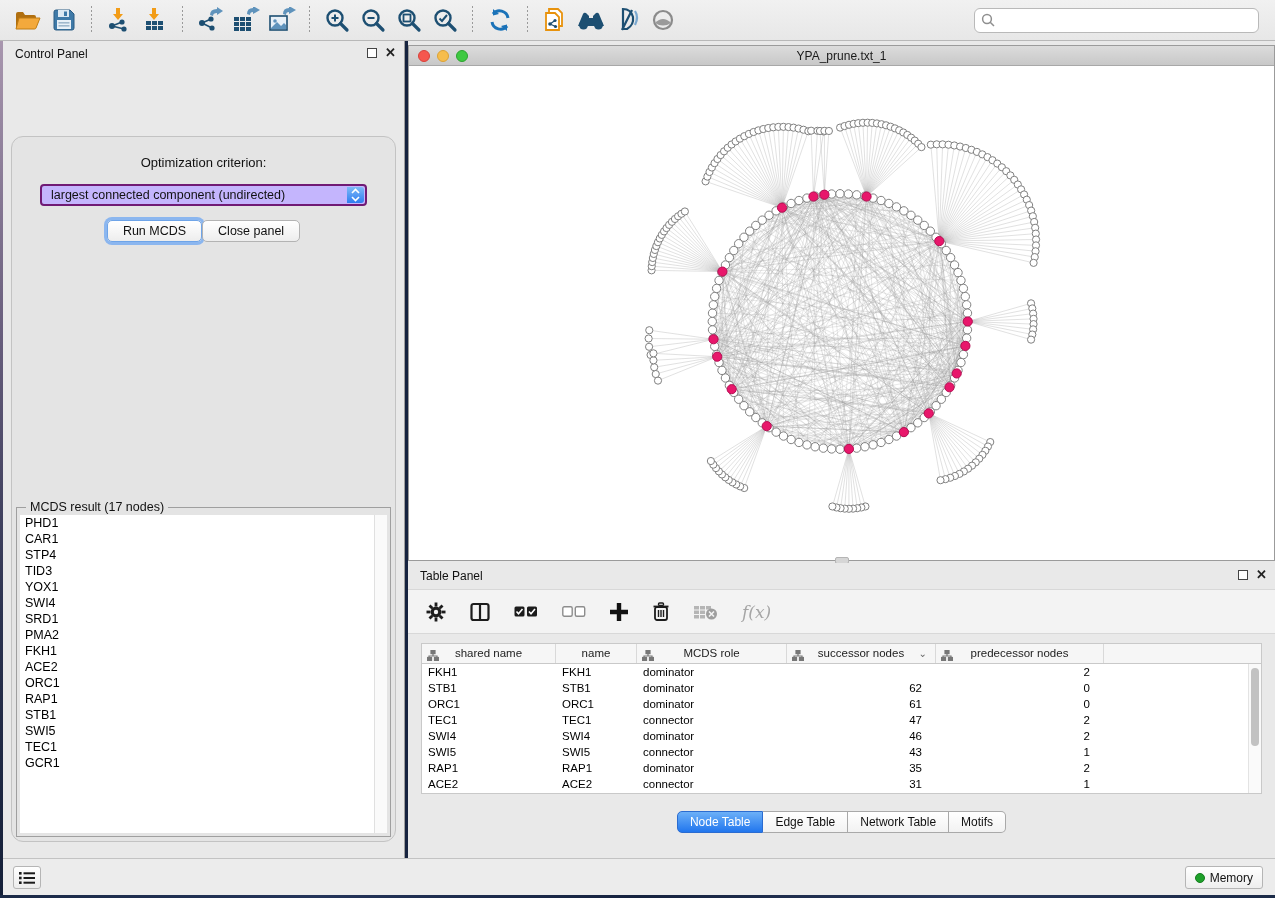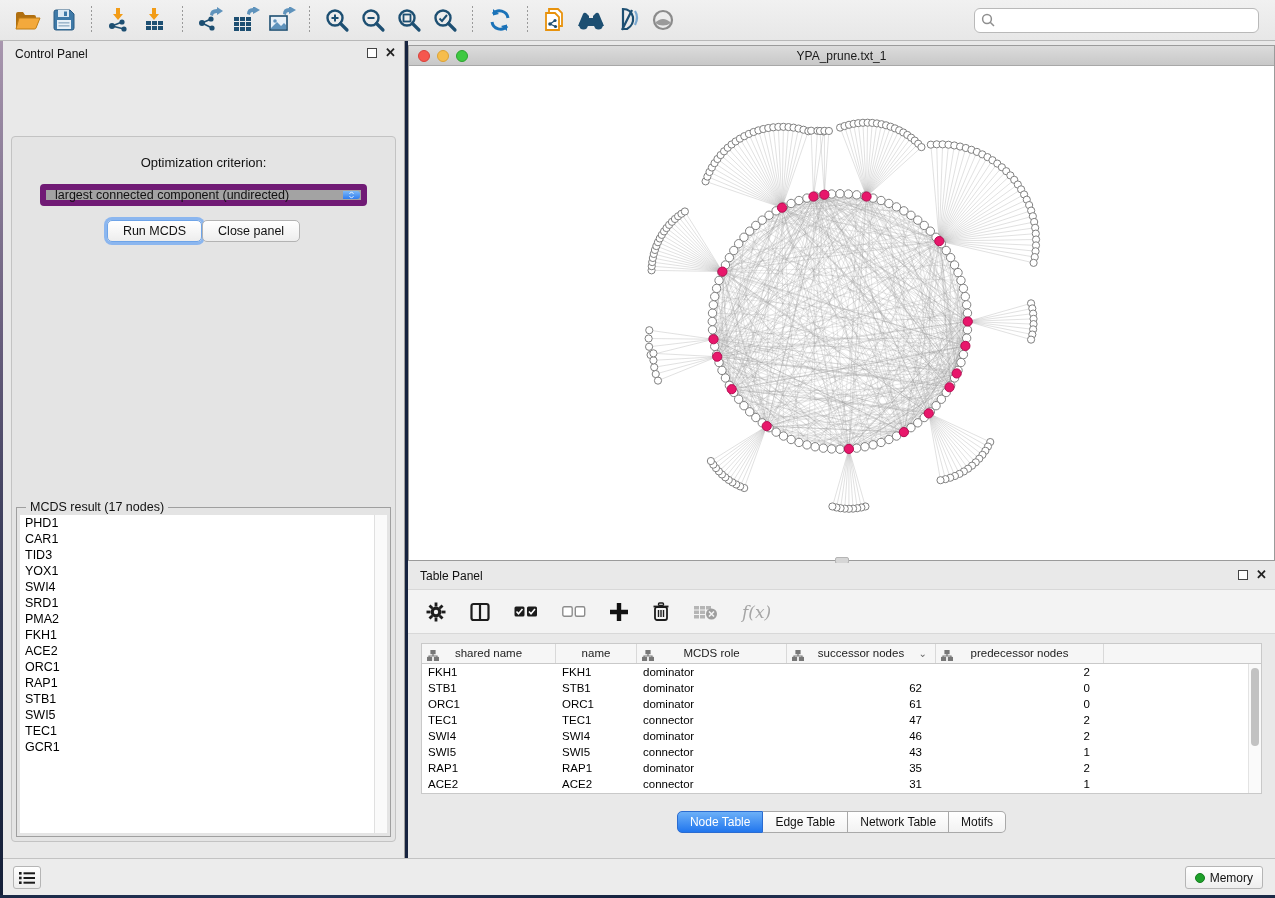--- a/index.html
+++ b/index.html
@@ -33,24 +33,24 @@
 
   .seg-group { display:flex; justify-content:center; }
   .seg-btn { font-size:12px; padding:3px 12px; background:linear-gradient(#ffffff,#f2f2f2);
     border:1px solid #a9a9a9; border-left-width:0; color:#111; }
   .seg-btn:first-child { border-left-width:1px; border-radius:5px 0 0 5px; }
   .seg-btn:last-child { border-radius:0 5px 5px 0; }
   .seg-btn.active { background:linear-gradient(#6cb0f8,#2176ee); color:#fff; border-color:#2b6cd0; }
 
   .cp-tabbar { position:absolute; left:0; right:0; top:74px; }
   .cp-content { position:absolute; left:8px; right:8px; top:95px; bottom:16px;
-    background:#e4e4e4; border:1px solid #c3c3c3; border-radius:4px; }
+    background:#e4e4e4; border:1px solid #c3c3c3; border-radius:12px; }
   .opt-label { text-align:center; margin-top:18px; font-size:13px; color:#111; }
-  .opt-select { position:relative; margin:14px 28px 0 28px; height:22px; background:#a3a3a3;
-    border:6px solid #701a75; border-radius:4px; font-size:12.5px; color:#111;
+  .opt-select { position:relative; margin:14px 28px 0 28px; height:22px; background:#c4b5fd;
+    border:2px solid #701a75; border-radius:4px; font-size:12.5px; color:#111;
     display:flex; align-items:center; padding:0 26px 0 9px; }
   .opt-select .stepper { position:absolute; right:1px; top:1px; bottom:1px; width:17px;
     background:linear-gradient(#7db9f7,#2f7df0); border-radius:0 3px 3px 0;
     display:flex; flex-direction:column; align-items:center; justify-content:center; }
   .stepper svg { display:block; }
   .cp-buttons { display:flex; justify-content:center; margin-top:14px; }
   .btn { font-size:12.5px; padding:3px 15px; background:linear-gradient(#ffffff,#ededed);
     border:1px solid #b3b3b3; border-radius:5px; color:#111; }
   .btn.focused { box-shadow:0 0 0 3px rgba(90,156,245,.65); border-color:#6ea4e8; }
 
@@ -298,20 +298,21 @@
     </div>
     <div class="cp-buttons">
       <button class="btn focused">Run MCDS</button>
       <button class="btn">Close panel</button>
     </div>
     <div class="result-box">
       <span class="result-legend">MCDS result (17 nodes)</span>
       <ul class="result-list" id="mcds-list">
           <li>PHD1</li>
           <li>CAR1</li>
+          <li>STP4</li>
           <li>TID3</li>
           <li>YOX1</li>
           <li>SWI4</li>
           <li>SRD1</li>
           <li>PMA2</li>
           <li>FKH1</li>
           <li>ACE2</li>
           <li>ORC1</li>
           <li>RAP1</li>
           <li>STB1</li>

